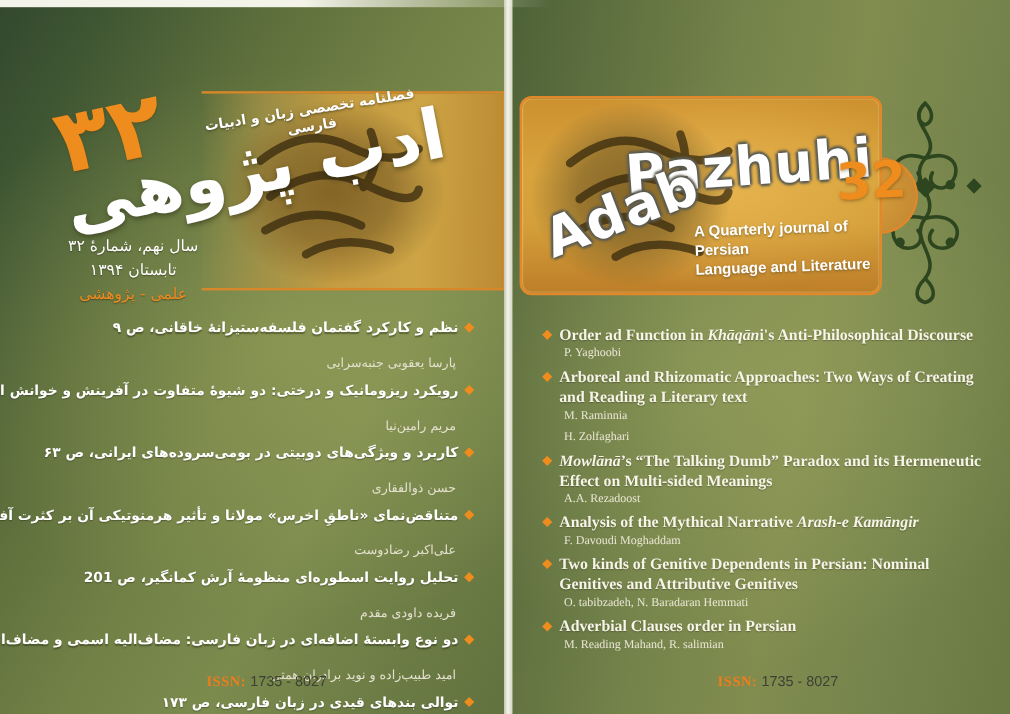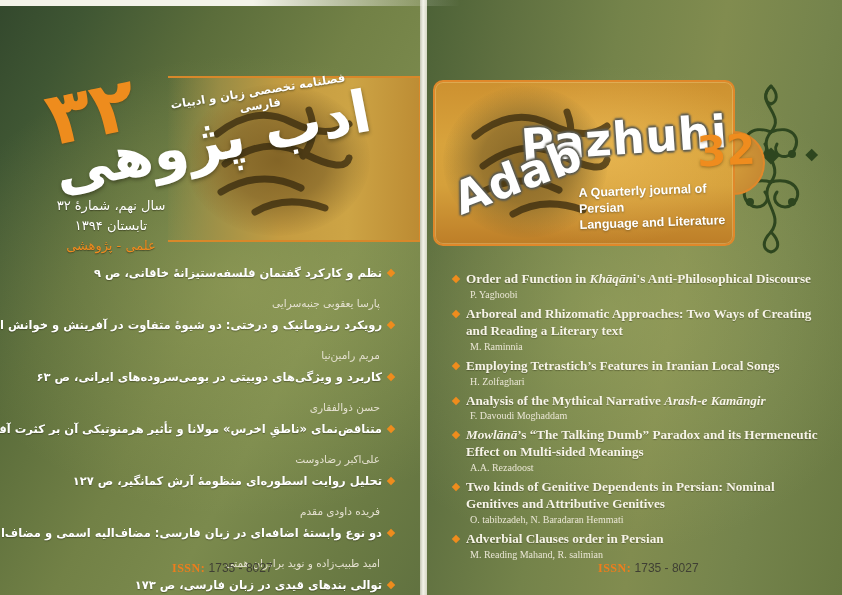--- a/index.html
+++ b/index.html
@@ -188,21 +188,21 @@
       <div class="item">
         <div class="t">
             <span class="bullet"></span>
             <span>متناقض‌نمای «ناطقِ اخرس» مولانا و تأثیر هرمنوتیکی آن بر کثرت آفرینندگی، ص ۹۷</span>
           </div>
         <div class="a">علی‌اکبر رضادوست</div>
       </div>
       <div class="item">
         <div class="t">
             <span class="bullet"></span>
-            <span>تحلیل روایت اسطوره‌ای منظومهٔ آرش کمانگیر، ص ۱۲۷</span>
+            <span>تحلیل روایت اسطوره‌ای منظومهٔ آرش کمانگیر، ص 201</span>
           </div>
         <div class="a">فریده داودی مقدم</div>
       </div>
       <div class="item">
         <div class="t">
             <span class="bullet"></span>
             <span>دو نوع وابستهٔ اضافه‌ای در زبان فارسی: مضاف‌الیه اسمی و مضاف‌الیه وصفی، ص ۱۵۱</span>
           </div>
         <div class="a">امید طبیب‌زاده و نوید برادران همتی</div>
       </div>
@@ -279,39 +279,35 @@
         <div class="a">P. Yaghoobi</div>
       </div>
       <div class="item">
         <div class="t">
             <span class="bullet"></span>
             <span><span>Arboreal and Rhizomatic Approaches: Two Ways of Creating and Reading a Literary text</span></span>
           </div>
         <div class="a">M. Raminnia</div>
       </div>
       <div class="item">
-        <div class="t">
-            <span class="bullet"></span>
-            <span><span>Employing Tetrastich’s Features in Iranian Local Songs</span></span>
-          </div>
         <div class="a">H. Zolfaghari</div>
       </div>
       <div class="item">
         <div class="t">
             <span class="bullet"></span>
+            <span><i>Mowlānā</i><span>’s “The Talking Dumb” Paradox and its Hermeneutic Effect on Multi-sided Meanings</span></span>
+          </div>
+        <div class="a">A.A. Rezadoost</div>
+      </div>
+      <div class="item">
+        <div class="t">
+            <span class="bullet"></span>
             <span><span>Analysis of the Mythical Narrative </span><i>Arash-e Kamāngir</i></span>
           </div>
         <div class="a">F. Davoudi Moghaddam</div>
-      </div>
-      <div class="item">
-        <div class="t">
-            <span class="bullet"></span>
-            <span><i>Mowlānā</i><span>’s “The Talking Dumb” Paradox and its Hermeneutic Effect on Multi-sided Meanings</span></span>
-          </div>
-        <div class="a">A.A. Rezadoost</div>
       </div>
       <div class="item">
         <div class="t">
             <span class="bullet"></span>
             <span><span>Two kinds of Genitive Dependents in Persian: Nominal Genitives and Attributive Genitives</span></span>
           </div>
         <div class="a">O. tabibzadeh, N. Baradaran Hemmati</div>
       </div>
       <div class="item">
         <div class="t">

